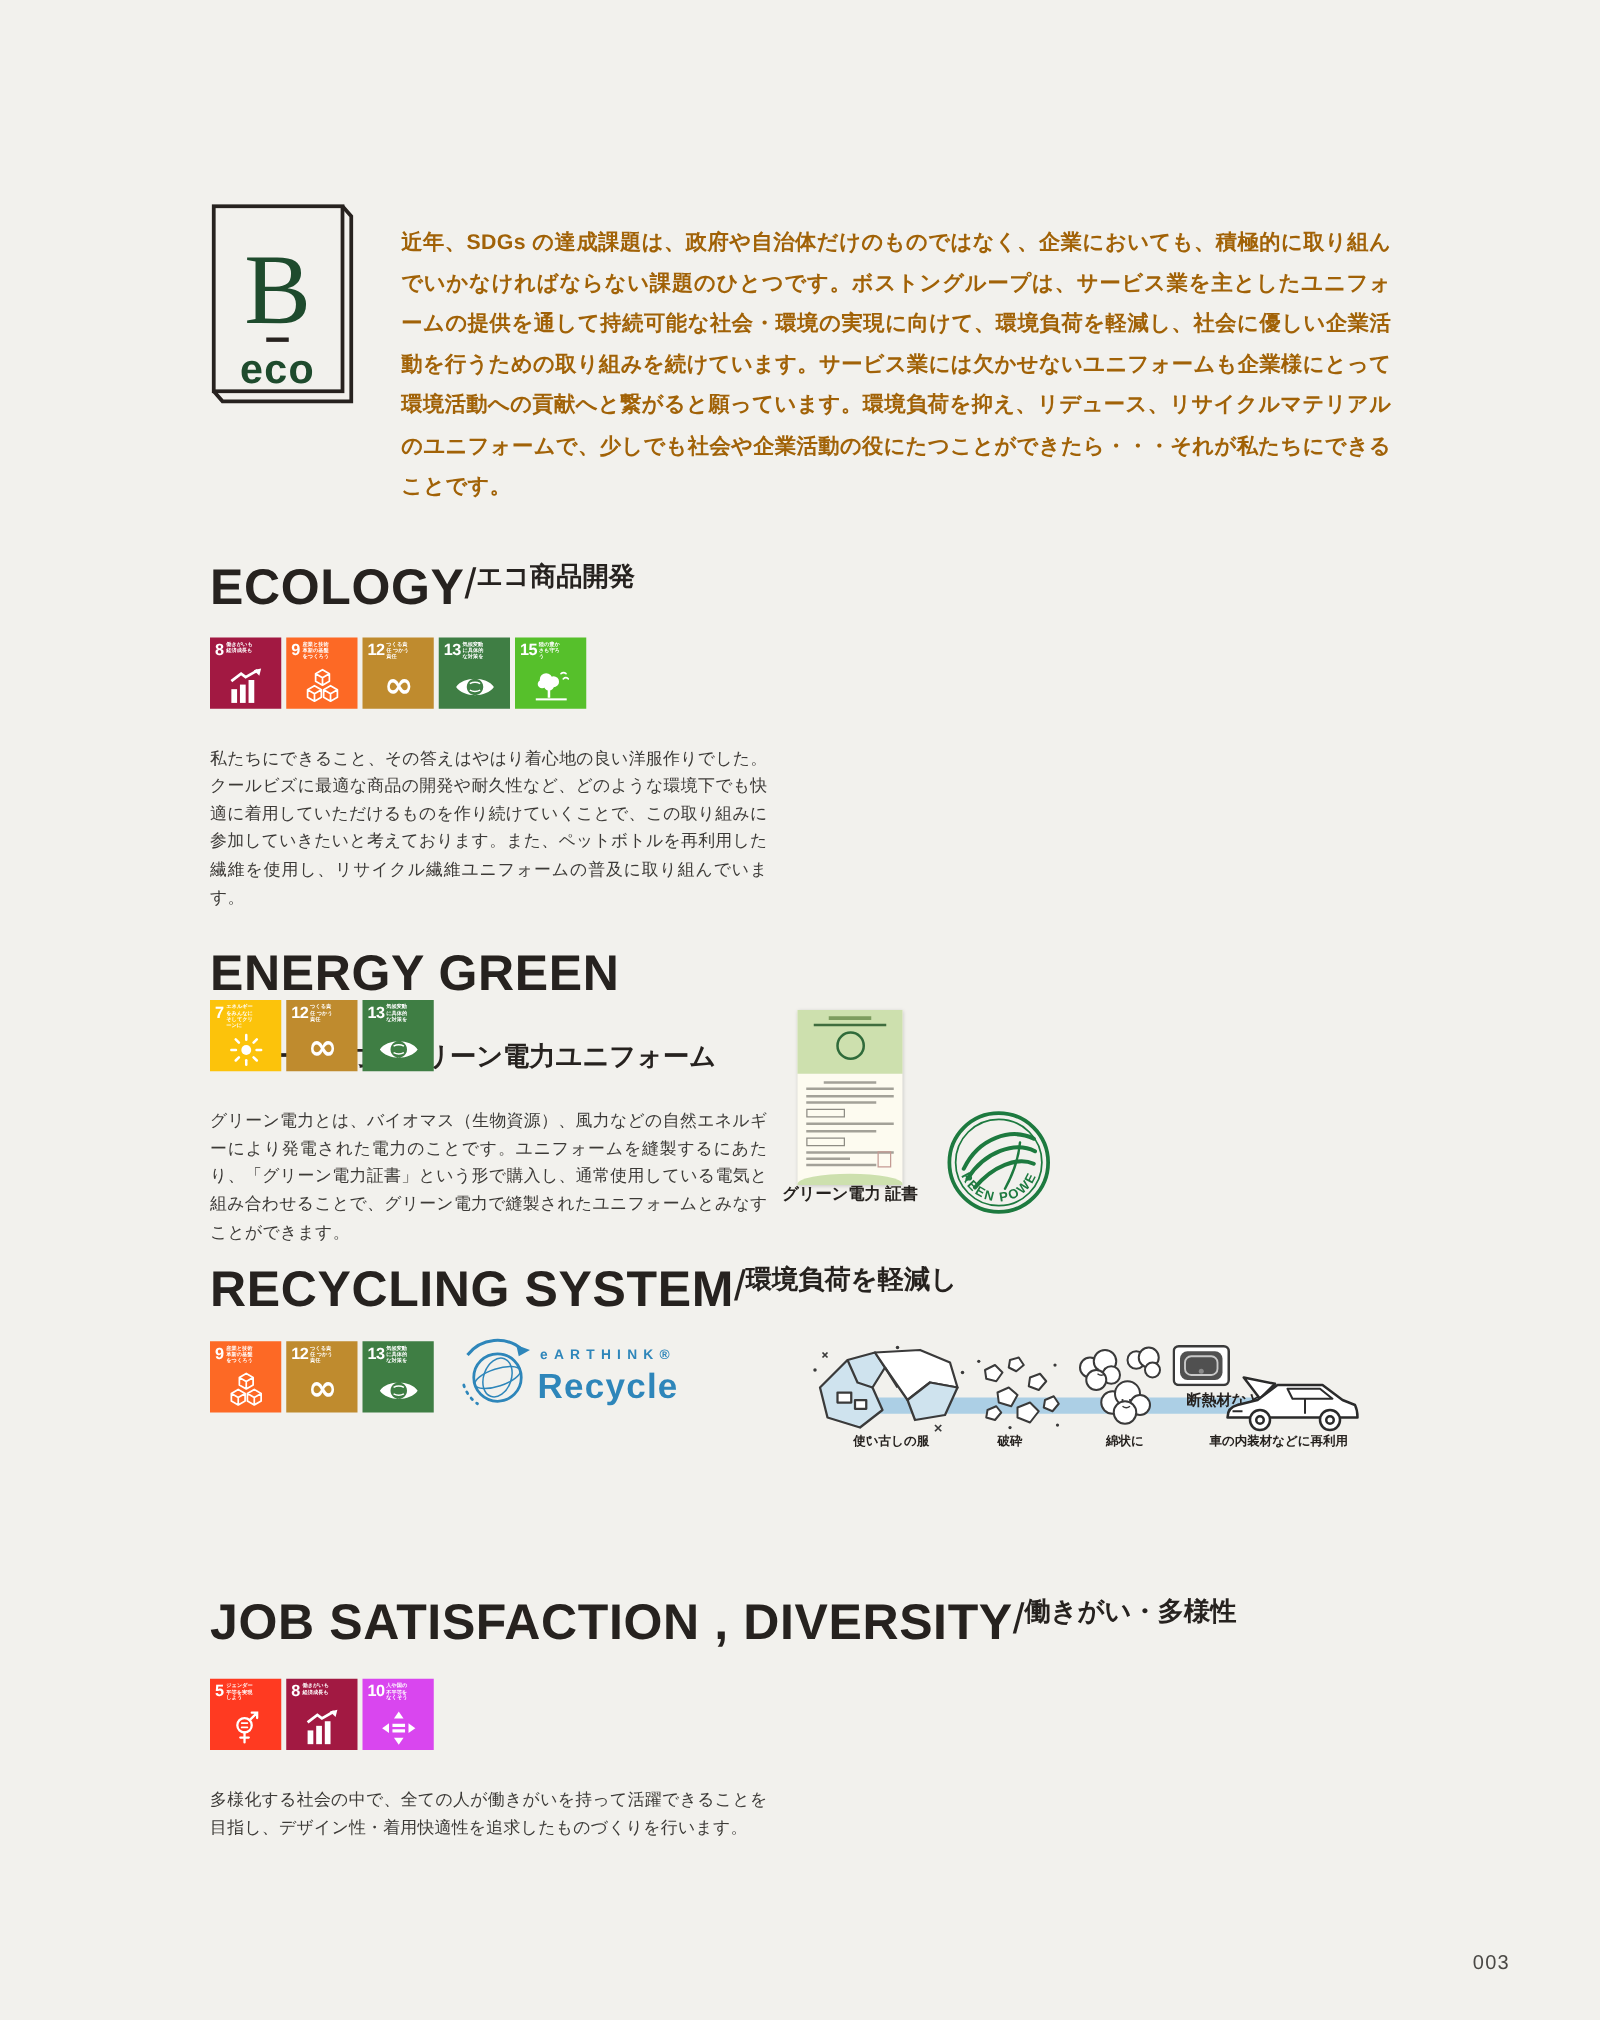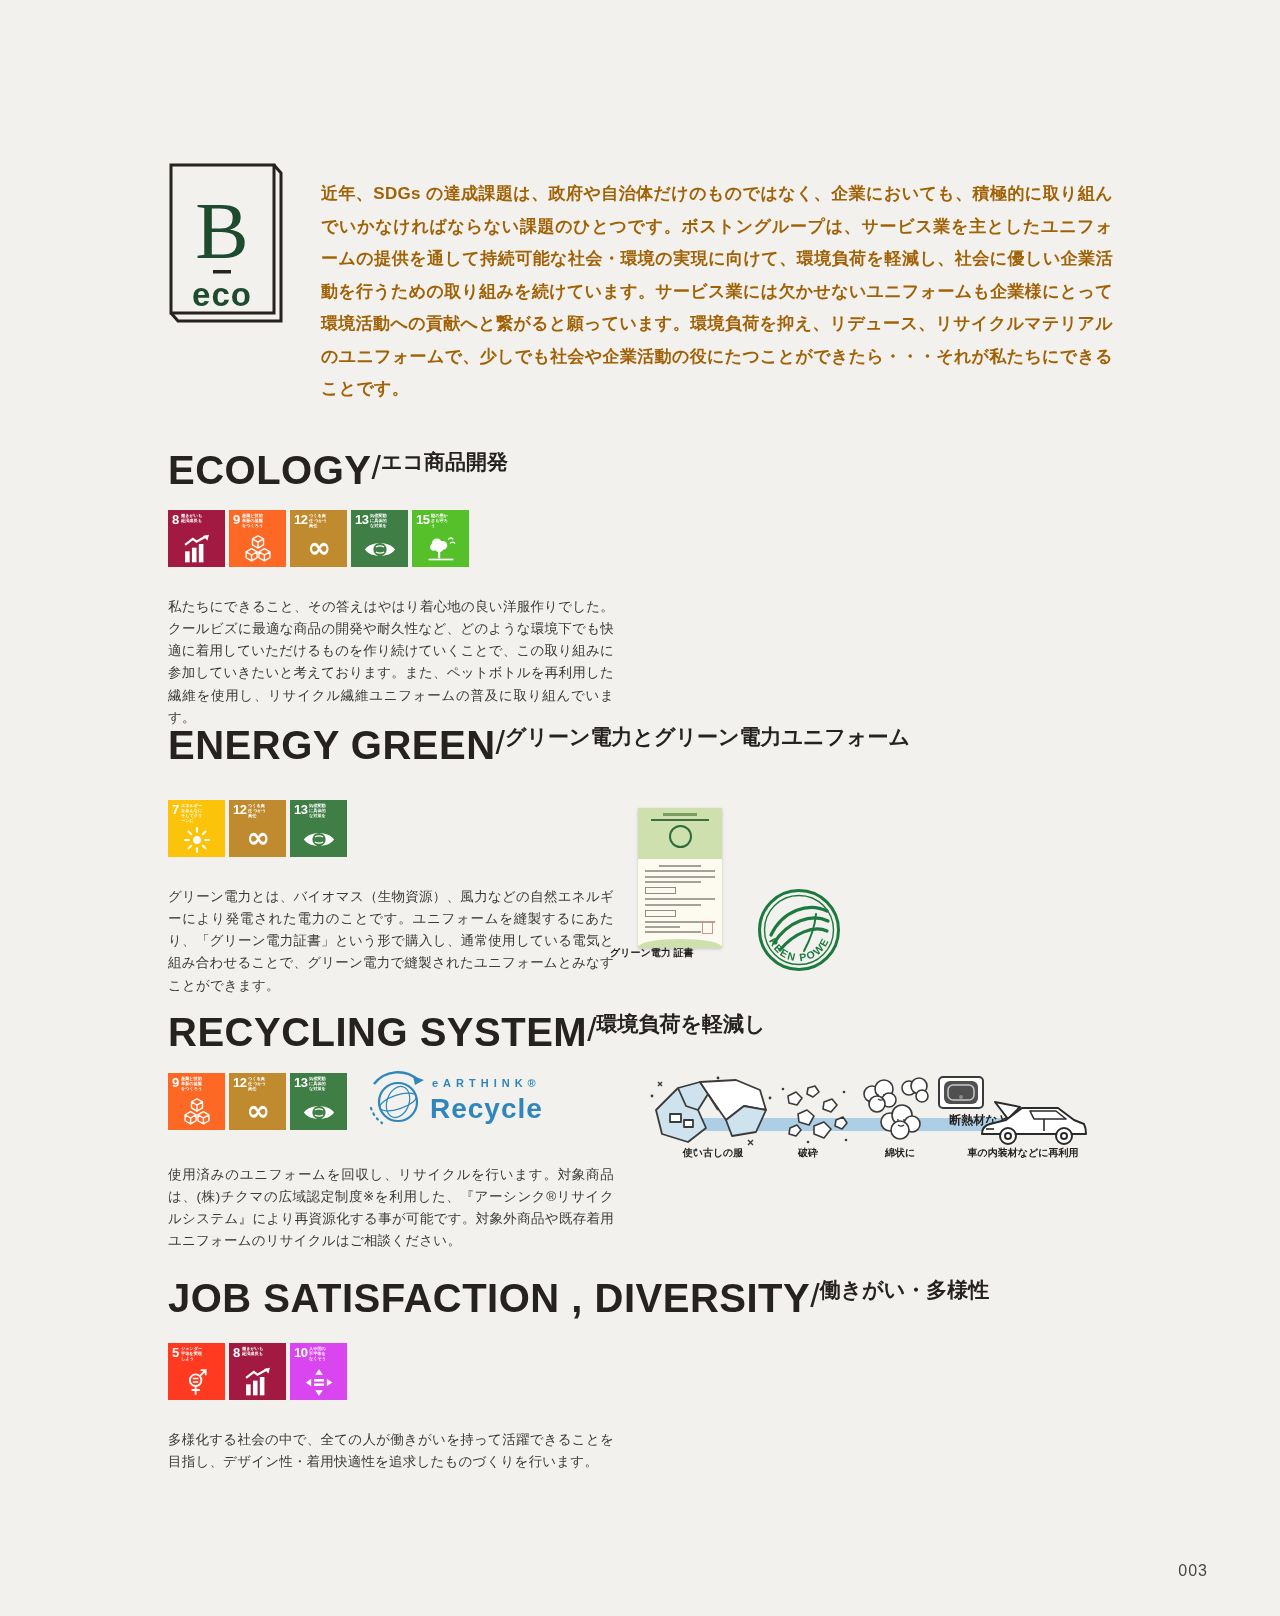--- a/index.html
+++ b/index.html
@@ -45,22 +45,22 @@
   .cert-seal { width:19px; height:19px; border:2px solid #2f6b3a; border-radius:50%; margin:4px auto 0; }
   .cert-body { padding:6px 7px 0; position:relative; }
   .cert-line { height:2px; background:#a3a198; margin-bottom:3.4px; }
   .cl-60 { width:60%; margin-left:auto; margin-right:auto; }
   .cl-80 { width:80%; }
   .cl-50 { width:50%; }
   .cert-box { width:42%; height:5px; border:1px solid #8e8c84; margin:4px 0 4px; }
   .cert-stamp { position:absolute; right:9px; top:62px; width:9px; height:11px; border:1px solid #c49a93; }
   .cert-foot { position:absolute; left:0; bottom:0; width:100%; height:9px; background:#cde0ae;
     border-radius:50% 50% 0 0 / 90% 90% 0 0; }
-  .cert-caption { position:absolute; left:610px; top:946px; width:140px; 
-    font-size:10px; font-weight:700; color:#26221f; }
+  .cert-caption { position:absolute; left:610px; top:946px; width:140px; text-align:center;
+    font-size:13px; font-weight:700; color:#26221f; }
   
   .flow-band { position:absolute; left:700px; top:1118px; width:356px; height:13px; background:#accfe5; }
   .flow-item { position:absolute; }
   .flow-label { position:absolute; top:1146px; transform:translateX(-50%); white-space:nowrap;
     font-size:10px; font-weight:700; color:#26221f; }
   .flow-tag { position:absolute; left:961px; top:1112px; transform:translateX(-50%); white-space:nowrap;
     font-size:12px; font-weight:700; color:#26221f;padding-left:37px; }
   .footnote { position:absolute; left:628px; top:1181px; width:462px;
     font-size:11px; line-height:15.5px; color:#3c3a37; font-weight:500;
     padding-left:1em; text-indent:-1em; }
@@ -204,21 +204,21 @@
           <span class="sdg-num">15</span>
           <span class="sdg-label">陸の豊かさも守ろう</span>
         </div>
       <svg class="sdg-glyph" viewBox="0 0 36 36">
           <use href="#g-tree"></use>
         </svg>
     </div>
   </div>
   <p class="body-text" style="top:582px;">私たちにできること、その答えはやはり着心地の良い洋服作りでした。クールビズに最適な商品の開発や耐久性など、どのような環境下でも快適に着用していただけるものを作り続けていくことで、この取り組みに参加していきたいと考えております。また、ペットボトルを再利用した繊維を使用し、リサイクル繊維ユニフォームの普及に取り組んでいます。</p>
 
-  <div class="sec-head" style="top:725px;">
+  <div class="sec-head" style="top:759px;flex-direction:column;">
     <span class="h-en">ENERGY GREEN</span>
     <span class="h-slash">/</span>
     <span class="h-ja">グリーン電力とグリーン電力ユニフォーム</span>
   </div>
   <div class="sdg-row" style="top:800px;">
     <div class="sdg" style="background: rgb(252, 195, 11);">
       <div class="sdg-head">
           <span class="sdg-num">7</span>
           <span class="sdg-label">エネルギーをみんなに そしてクリーンに</span>
         </div>
@@ -325,21 +325,20 @@
       <ellipse cx="30" cy="34" rx="19" ry="7" transform="rotate(-18 30 34)" stroke-width="1.2"></ellipse>
       <ellipse cx="30" cy="34" rx="11" ry="16" transform="rotate(20 30 34)" stroke-width="1.2"></ellipse>
       <path d="M6 16 A 30 30 0 0 1 50 12" stroke-width="2.4"></path>
       <path d="M3 40 A 29 29 0 0 0 14 55" stroke-width="2.2" stroke-dasharray="1.5 4.5" stroke-linecap="round"></path>
     </g>
     <polygon points="56,12 45,8 47,17" fill="#2e86ba"></polygon>
     <text x="64" y="19" font-size="11" font-weight="bold" fill="#2e86ba" letter-spacing="5" font-family="'Liberation Sans',sans-serif">eARTHINK®</text>
     <text x="62" y="50" font-size="28" font-weight="bold" fill="#2e86ba" letter-spacing="1" font-family="'Liberation Sans',sans-serif">Recycle</text>
   </svg>
 
-  <p class="body-text" style="top:1150px;">使用済みのユニフォームを回収し、リサイクルを行います。対象商品は、(株)チクマの広域認定制度※を利用した、『アーシンク®リサイクルシステム』により再資源化する事が可能です。対象外商品や既存着用ユニフォームのリサイクルはご相談ください。</p>
 
   <div class="flow-band"></div>
 
   <svg class="flow-item" style="left:648px;top:1076px;" width="128" height="78" viewBox="0 0 128 78">
     <g stroke="#3a3a3a" stroke-width="1.8" stroke-linejoin="round">
       <path fill="#cfe3ee" d="M8 34 L30 12 L52 6 L60 18 L50 34 L58 52 L40 66 L14 58 Z"></path>
       <path fill="#ffffff" d="M52 6 L88 4 L112 14 L118 34 L96 30 L78 44 L60 18 Z"></path>
       <path fill="#cfe3ee" d="M78 44 L96 30 L118 34 L108 56 L84 60 Z"></path>
       <path fill="none" d="M30 12 L38 30 L50 34 M60 18 L70 34"></path>
       <rect x="22" y="38" width="11" height="8" fill="#fff"></rect>

